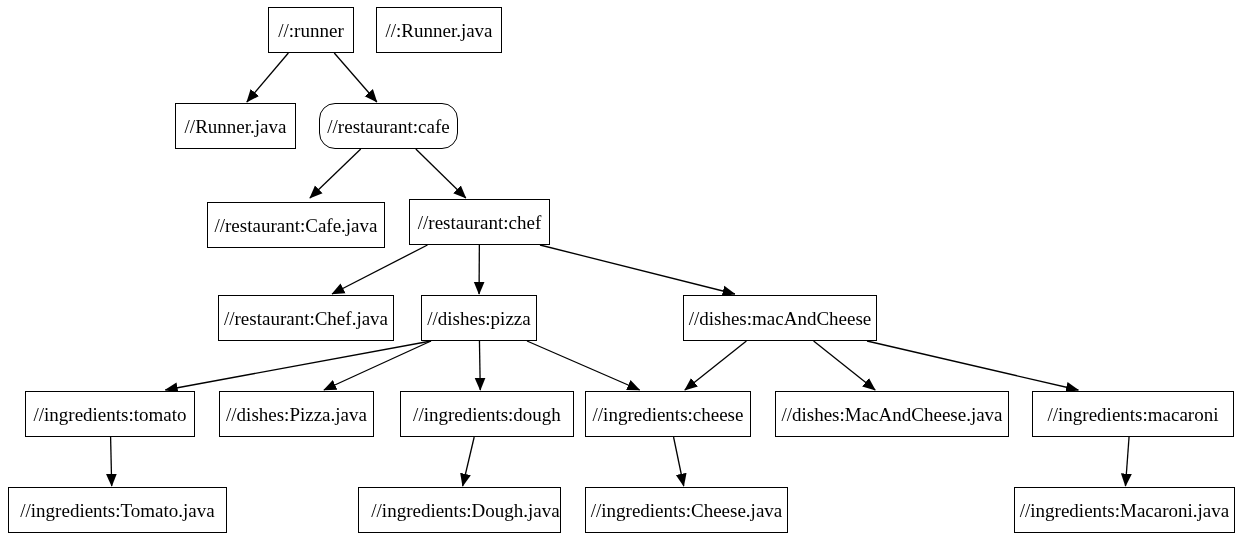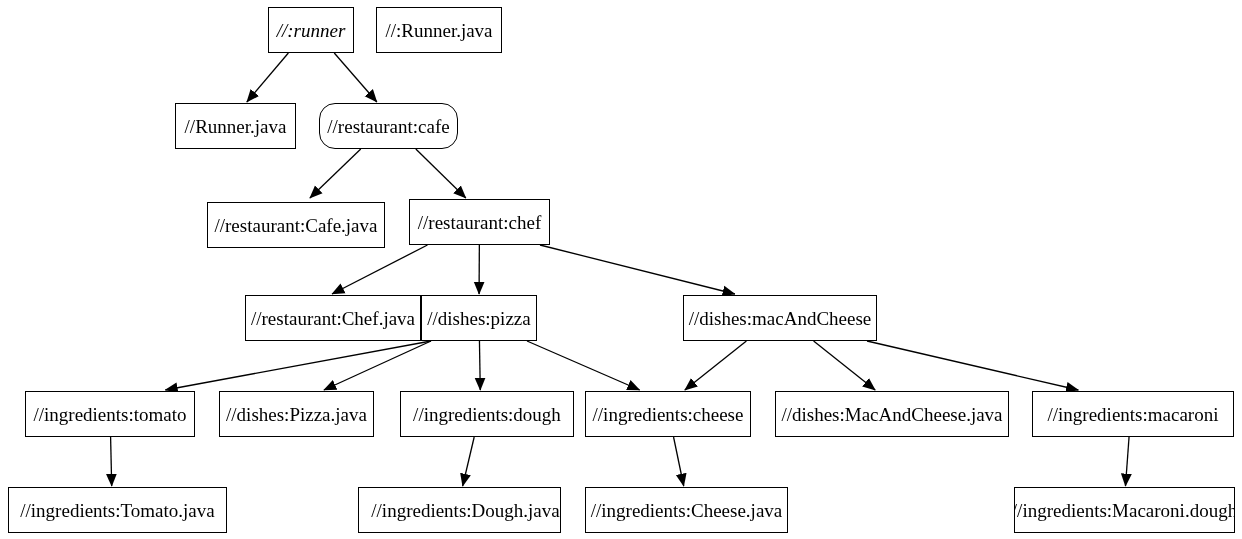--- a/index.html
+++ b/index.html
@@ -74,33 +74,33 @@
         <line x1="746.4" y1="341" x2="684.8" y2="390" class="edge-line" stroke="#000000" marker-end="url(#arrowhead)"></line>
         <line x1="813.6" y1="341" x2="875.2" y2="390" class="edge-line" stroke="#000000" marker-end="url(#arrowhead)"></line>
         <line x1="867" y1="341" x2="1078.35" y2="390" class="edge-line" stroke="#000000" marker-end="url(#arrowhead)"></line>
         <line x1="110.6" y1="437" x2="111.7" y2="486" class="edge-line" stroke="#000000" marker-end="url(#arrowhead)"></line>
         <line x1="474.2" y1="437" x2="462.65" y2="486" class="edge-line" stroke="#000000" marker-end="url(#arrowhead)"></line>
         <line x1="673.55" y1="437" x2="683.725" y2="486" class="edge-line" stroke="#000000" marker-end="url(#arrowhead)"></line>
         <line x1="1129.05" y1="437" x2="1125.475" y2="486" class="edge-line" stroke="#000000" marker-end="url(#arrowhead)"></line>
       </g>
   </svg>
   <div class="nodes-layer">
-      <div class="graph-node" style="left: 268px; top: 7px; width: 86px; height: 46px; background: rgb(255, 255, 255); border-color: rgb(0, 0, 0); color: rgb(0, 0, 0); font-style: italic;">//:runner</div>
+      <div class="graph-node" style="left: 268px; top: 7px; width: 86px; height: 46px; background: rgb(255, 255, 255); border-color: rgb(0, 0, 0); color: rgb(0, 0, 0);">//:runner</div>
       <div class="graph-node" style="left: 376px; top: 7px; width: 126px; height: 46px; background: rgb(255, 255, 255); border-color: rgb(0, 0, 0); color: rgb(0, 0, 0);">//:Runner.java</div>
       <div class="graph-node" style="left: 175px; top: 103px; width: 121px; height: 46px; background: rgb(255, 255, 255); border-color: rgb(0, 0, 0); color: rgb(0, 0, 0);">//Runner.java</div>
       <div class="graph-node" style="left: 319px; top: 103px; width: 139px; height: 46px; background: rgb(255, 255, 255); border-color: rgb(0, 0, 0); color: rgb(0, 0, 0); border-radius: 16px;">//restaurant:cafe</div>
       <div class="graph-node" style="left: 207px; top: 202px; width: 178px; height: 46px; background: rgb(255, 255, 255); border-color: rgb(0, 0, 0); color: rgb(0, 0, 0);">//restaurant:Cafe.java</div>
       <div class="graph-node" style="left: 409px; top: 199px; width: 141px; height: 46px; background: rgb(255, 255, 255); border-color: rgb(0, 0, 0); color: rgb(0, 0, 0);">//restaurant:chef</div>
-      <div class="graph-node" style="left: 218px; top: 295px; width: 176px; height: 46px; background: rgb(255, 255, 255); border-color: rgb(0, 0, 0); color: rgb(0, 0, 0); margin-left: 27px;">//restaurant:Chef.java</div>
+      <div class="graph-node" style="left: 218px; top: 295px; width: 176px; height: 46px; background: rgb(255, 255, 255); border-color: rgb(0, 0, 0); color: rgb(0, 0, 0);">//restaurant:Chef.java</div>
       <div class="graph-node" style="left: 421px; top: 295px; width: 116px; height: 46px; background: rgb(255, 255, 255); border-color: rgb(0, 0, 0); color: rgb(0, 0, 0);">//dishes:pizza</div>
       <div class="graph-node" style="left: 683px; top: 295px; width: 194px; height: 46px; background: rgb(255, 255, 255); border-color: rgb(0, 0, 0); color: rgb(0, 0, 0);">//dishes:macAndCheese</div>
       <div class="graph-node" style="left: 25px; top: 391px; width: 170px; height: 46px; background: rgb(255, 255, 255); border-color: rgb(0, 0, 0); color: rgb(0, 0, 0);">//ingredients:tomato</div>
       <div class="graph-node" style="left: 219px; top: 391px; width: 155px; height: 46px; background: rgb(255, 255, 255); border-color: rgb(0, 0, 0); color: rgb(0, 0, 0);">//dishes:Pizza.java</div>
       <div class="graph-node" style="left: 400px; top: 391px; width: 174px; height: 46px; background: rgb(255, 255, 255); border-color: rgb(0, 0, 0); color: rgb(0, 0, 0);">//ingredients:dough</div>
       <div class="graph-node" style="left: 585px; top: 391px; width: 166px; height: 46px; background: rgb(255, 255, 255); border-color: rgb(0, 0, 0); color: rgb(0, 0, 0);">//ingredients:cheese</div>
       <div class="graph-node" style="left: 775px; top: 391px; width: 234px; height: 46px; background: rgb(255, 255, 255); border-color: rgb(0, 0, 0); color: rgb(0, 0, 0);">//dishes:MacAndCheese.java</div>
       <div class="graph-node" style="left: 1032px; top: 391px; width: 202px; height: 46px; background: rgb(255, 255, 255); border-color: rgb(0, 0, 0); color: rgb(0, 0, 0);">//ingredients:macaroni</div>
       <div class="graph-node" style="left: 8px; top: 487px; width: 219px; height: 46px; background: rgb(255, 255, 255); border-color: rgb(0, 0, 0); color: rgb(0, 0, 0);">//ingredients:Tomato.java</div>
       <div class="graph-node" style="left: 358px; top: 487px; width: 203px; height: 46px; background: rgb(255, 255, 255); border-color: rgb(0, 0, 0); color: rgb(0, 0, 0); padding-left: 12px;">//ingredients:Dough.java</div>
       <div class="graph-node" style="left: 585px; top: 487px; width: 203px; height: 46px; background: rgb(255, 255, 255); border-color: rgb(0, 0, 0); color: rgb(0, 0, 0);">//ingredients:Cheese.java</div>
-      <div class="graph-node" style="left: 1014px; top: 487px; width: 221px; height: 46px; background: rgb(255, 255, 255); border-color: rgb(0, 0, 0); color: rgb(0, 0, 0);">//ingredients:Macaroni.dough</div>
+      <div class="graph-node" style="left: 1014px; top: 487px; width: 221px; height: 46px; background: rgb(255, 255, 255); border-color: rgb(0, 0, 0); color: rgb(0, 0, 0);">//ingredients:Macaroni.java</div>
     </div>
 </div>
 
 </body></html>

